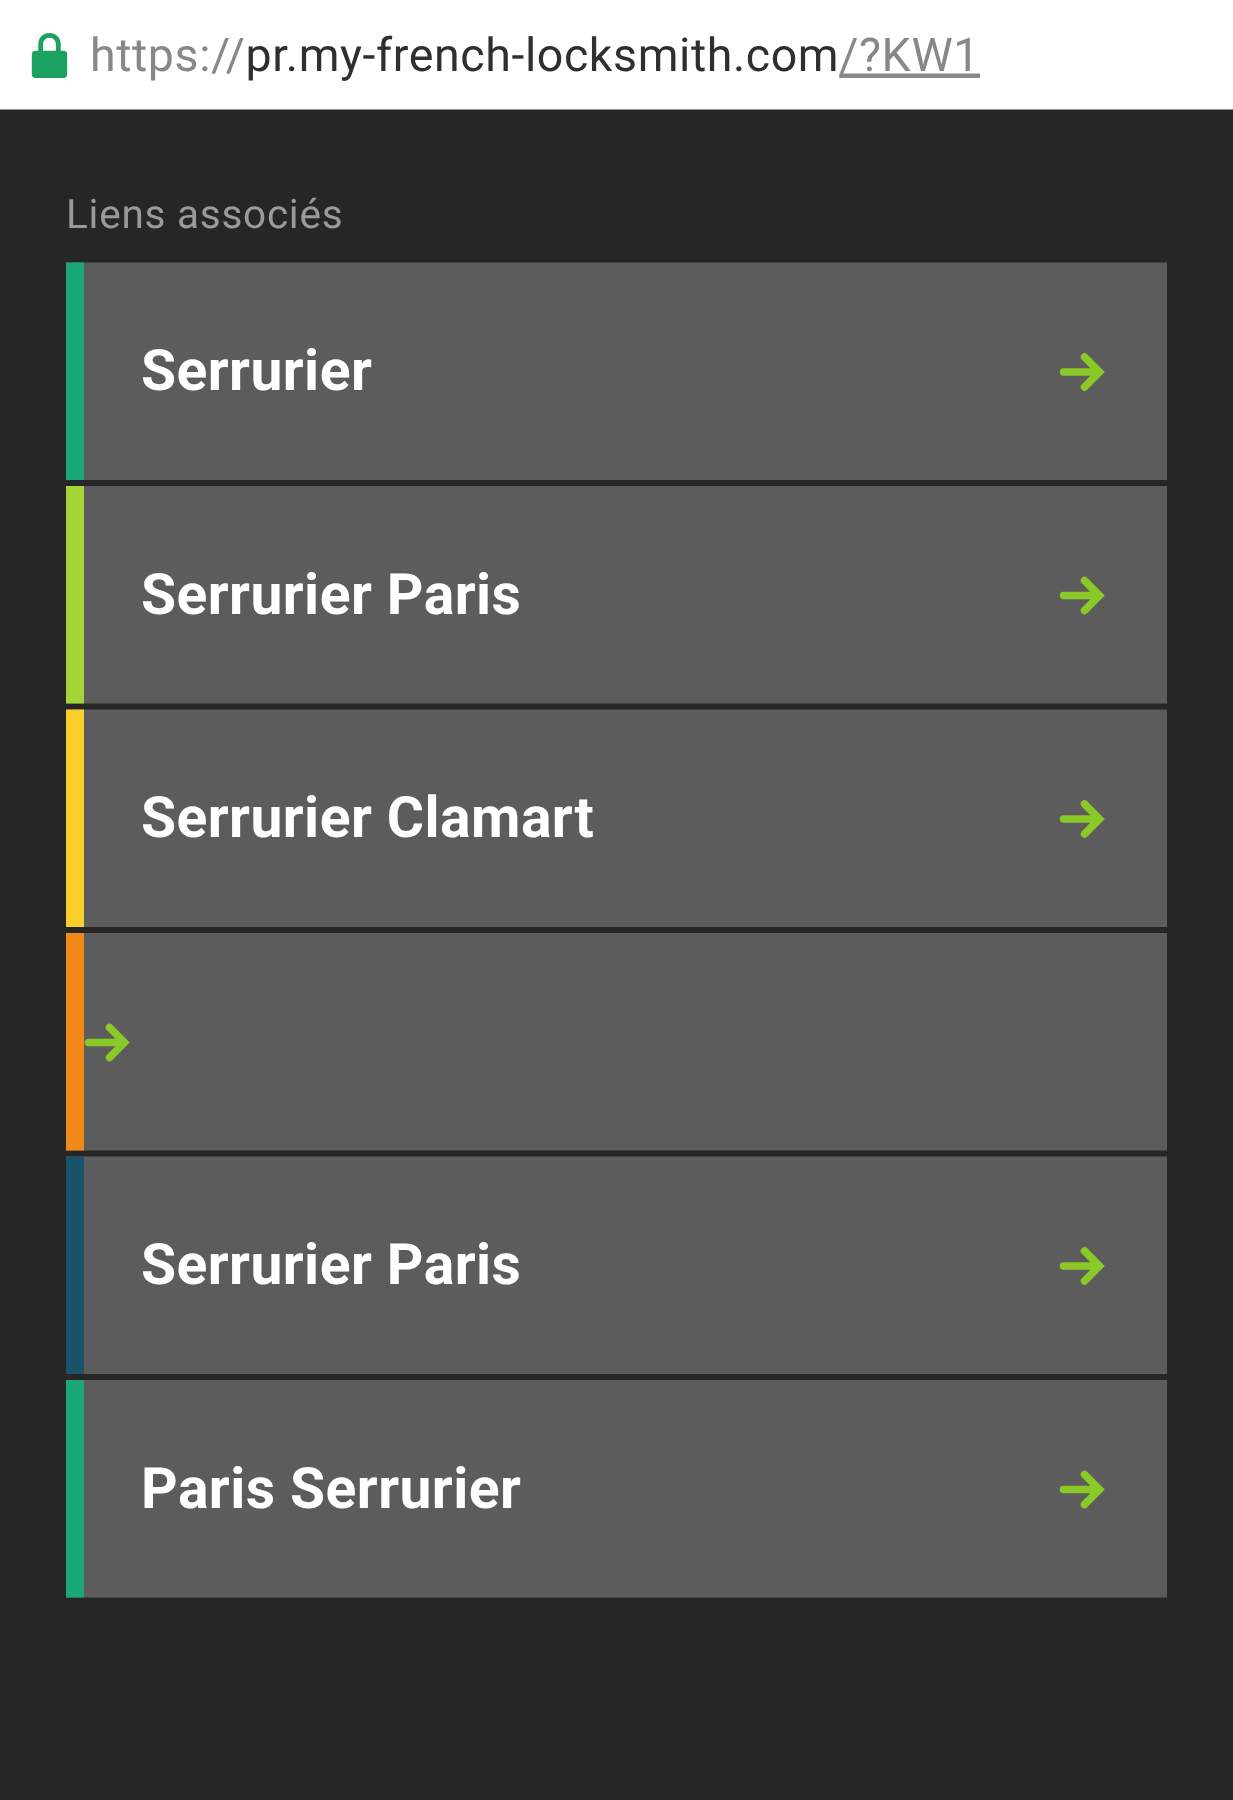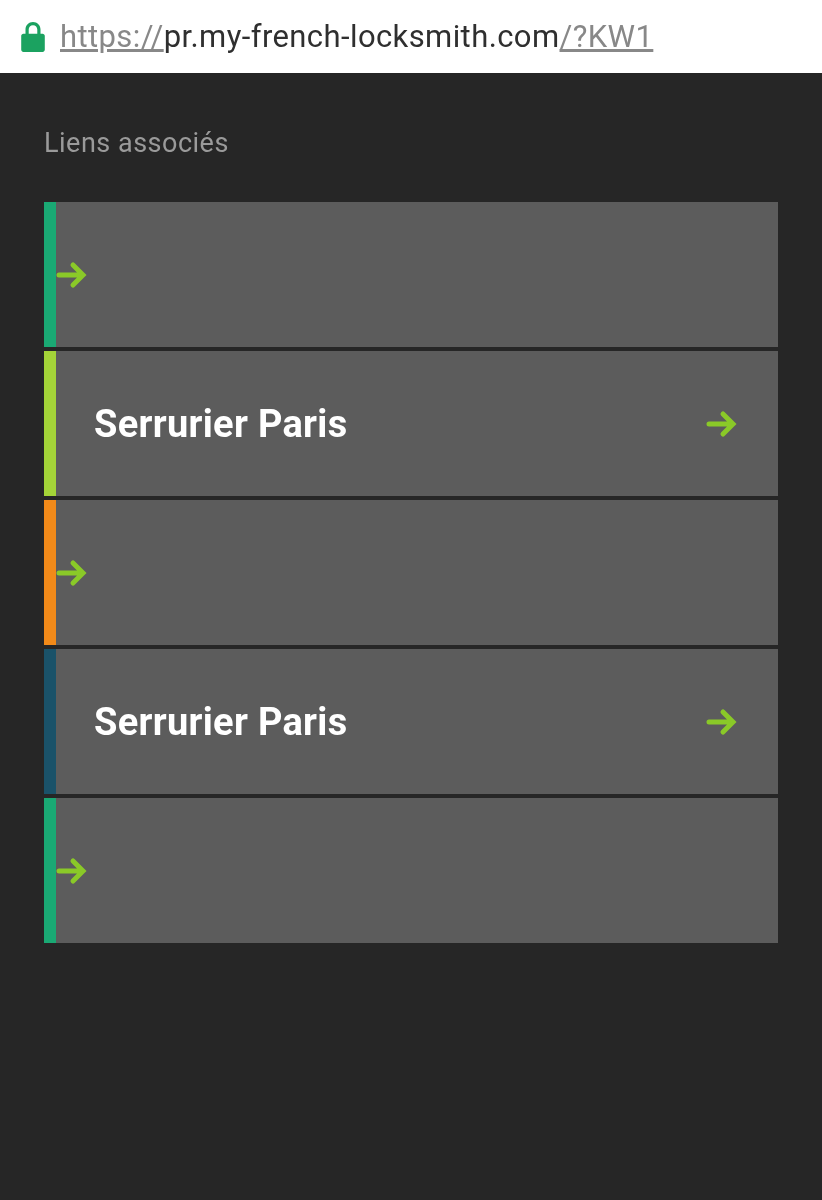--- a/index.html
+++ b/index.html
@@ -25,41 +25,40 @@
       overflow: hidden;
     }
     .lock-icon {
       display: inline-flex;
       align-items: center;
       margin-right: 14px;
     }
     .url-prefix {
       color: #888888;
       letter-spacing: 0.4px;
-      text-decoration: underline;
     }
     .url-domain {
       color: #2f2f2f;
       letter-spacing: 0.4px;
     }
     .url-suffix {
       color: #888888;
       letter-spacing: 0.4px;
       text-decoration: underline;
     }
     .content-area {
       background: #262626;
       padding: 54px 44px;
       height: calc(100% - 70px);
     }
     .section-title {
       color: #9a9a9a;
       font-size: 27px;
       font-weight: 400;
-      margin-bottom: 43px;
+      margin-bottom: 16px;
       letter-spacing: 0.5px;
     }
     .links-list {
       display: flex;
       flex-direction: column;
       gap: 4px;
     }
     .link-item {
       display: flex;
       align-items: center;
@@ -100,37 +99,47 @@
     <span class="url-domain">pr.my-french-locksmith.com</span>
     <span class="url-suffix">/?KW1</span>
 </div>
 
 <div class="content-area">
   <div class="section-title">Liens associés</div>
   <div class="links-list">
 
     <div class="link-item">
       <div class="color-bar" style="background:#1aa974"></div>
+      <div class="link-label">Serrurier</div>
       <div class="arrow-icon">
         <svg width="32" height="32" viewBox="0 0 32 32">
             <path stroke="#8ac928" stroke-width="5" stroke-linecap="round" fill="none" d="M3 16 L26 16 M17 6 L27 16 L17 26"></path>
           </svg>
       </div>
     </div>
 
     <div class="link-item">
       <div class="color-bar" style="background:#a4d438"></div>
       <div class="link-label">Serrurier Paris</div>
       <div class="arrow-icon">
         <svg width="32" height="32" viewBox="0 0 32 32">
             <path stroke="#8ac928" stroke-width="5" stroke-linecap="round" fill="none" d="M3 16 L26 16 M17 6 L27 16 L17 26"></path>
           </svg>
       </div>
     </div>
 
+    <div class="link-item">
+      <div class="color-bar" style="background:#f9cf2c"></div>
+      <div class="link-label">Serrurier Clamart</div>
+      <div class="arrow-icon">
+        <svg width="32" height="32" viewBox="0 0 32 32">
+            <path stroke="#8ac928" stroke-width="5" stroke-linecap="round" fill="none" d="M3 16 L26 16 M17 6 L27 16 L17 26"></path>
+          </svg>
+      </div>
+    </div>
 
     <div class="link-item">
       <div class="color-bar" style="background:#f28a19"></div>
       <div class="arrow-icon">
         <svg width="32" height="32" viewBox="0 0 32 32">
             <path stroke="#8ac928" stroke-width="5" stroke-linecap="round" fill="none" d="M3 16 L26 16 M17 6 L27 16 L17 26"></path>
           </svg>
       </div>
     </div>
 
@@ -139,20 +148,21 @@
       <div class="link-label">Serrurier Paris</div>
       <div class="arrow-icon">
         <svg width="32" height="32" viewBox="0 0 32 32">
             <path stroke="#8ac928" stroke-width="5" stroke-linecap="round" fill="none" d="M3 16 L26 16 M17 6 L27 16 L17 26"></path>
           </svg>
       </div>
     </div>
 
     <div class="link-item">
       <div class="color-bar" style="background:#1aa974"></div>
+      <div class="link-label">Paris Serrurier</div>
       <div class="arrow-icon">
         <svg width="32" height="32" viewBox="0 0 32 32">
             <path stroke="#8ac928" stroke-width="5" stroke-linecap="round" fill="none" d="M3 16 L26 16 M17 6 L27 16 L17 26"></path>
           </svg>
       </div>
     </div>
 
   </div>
 </div>
 

